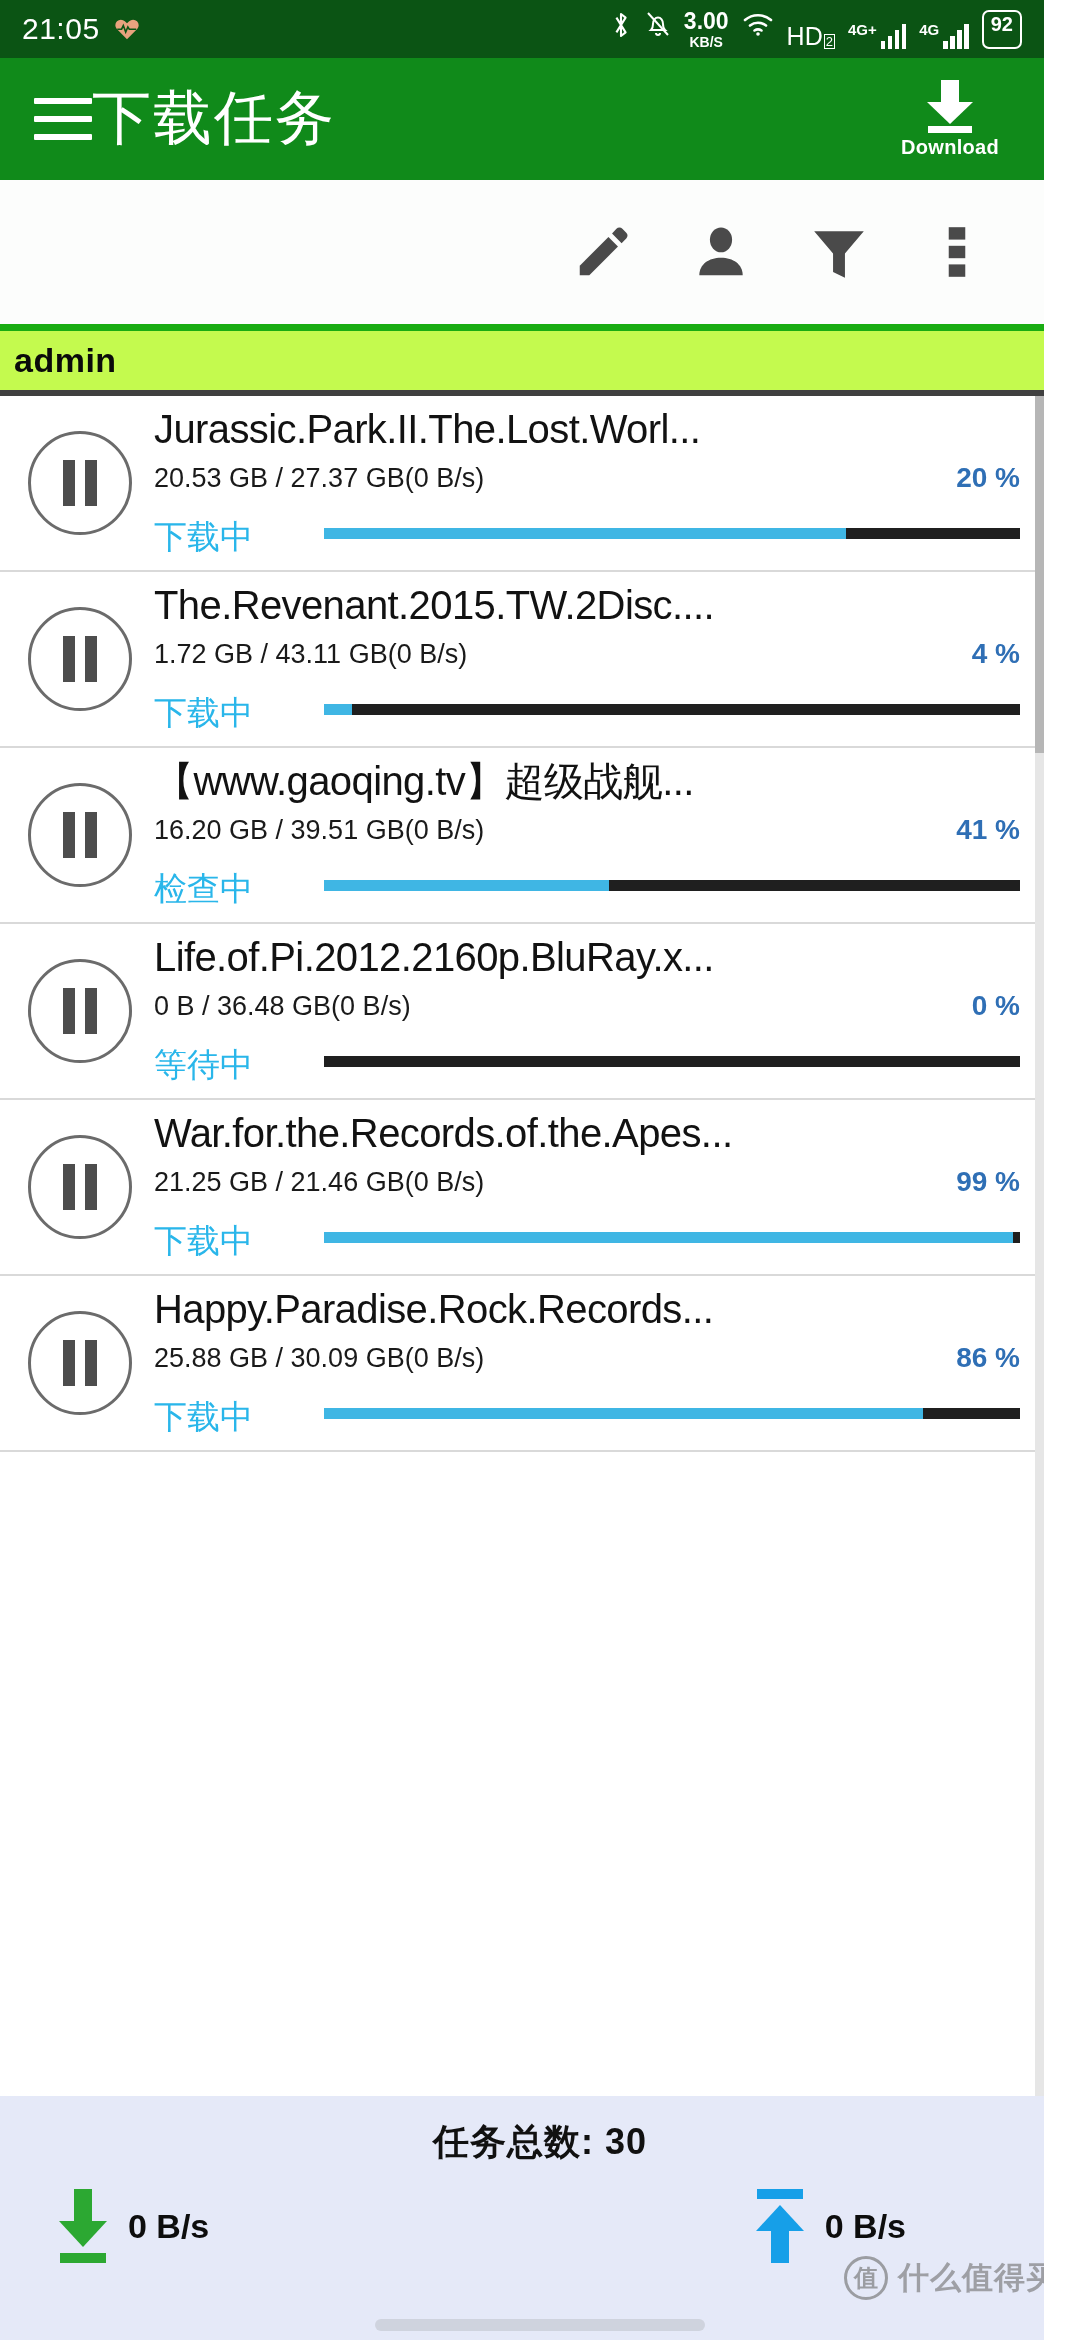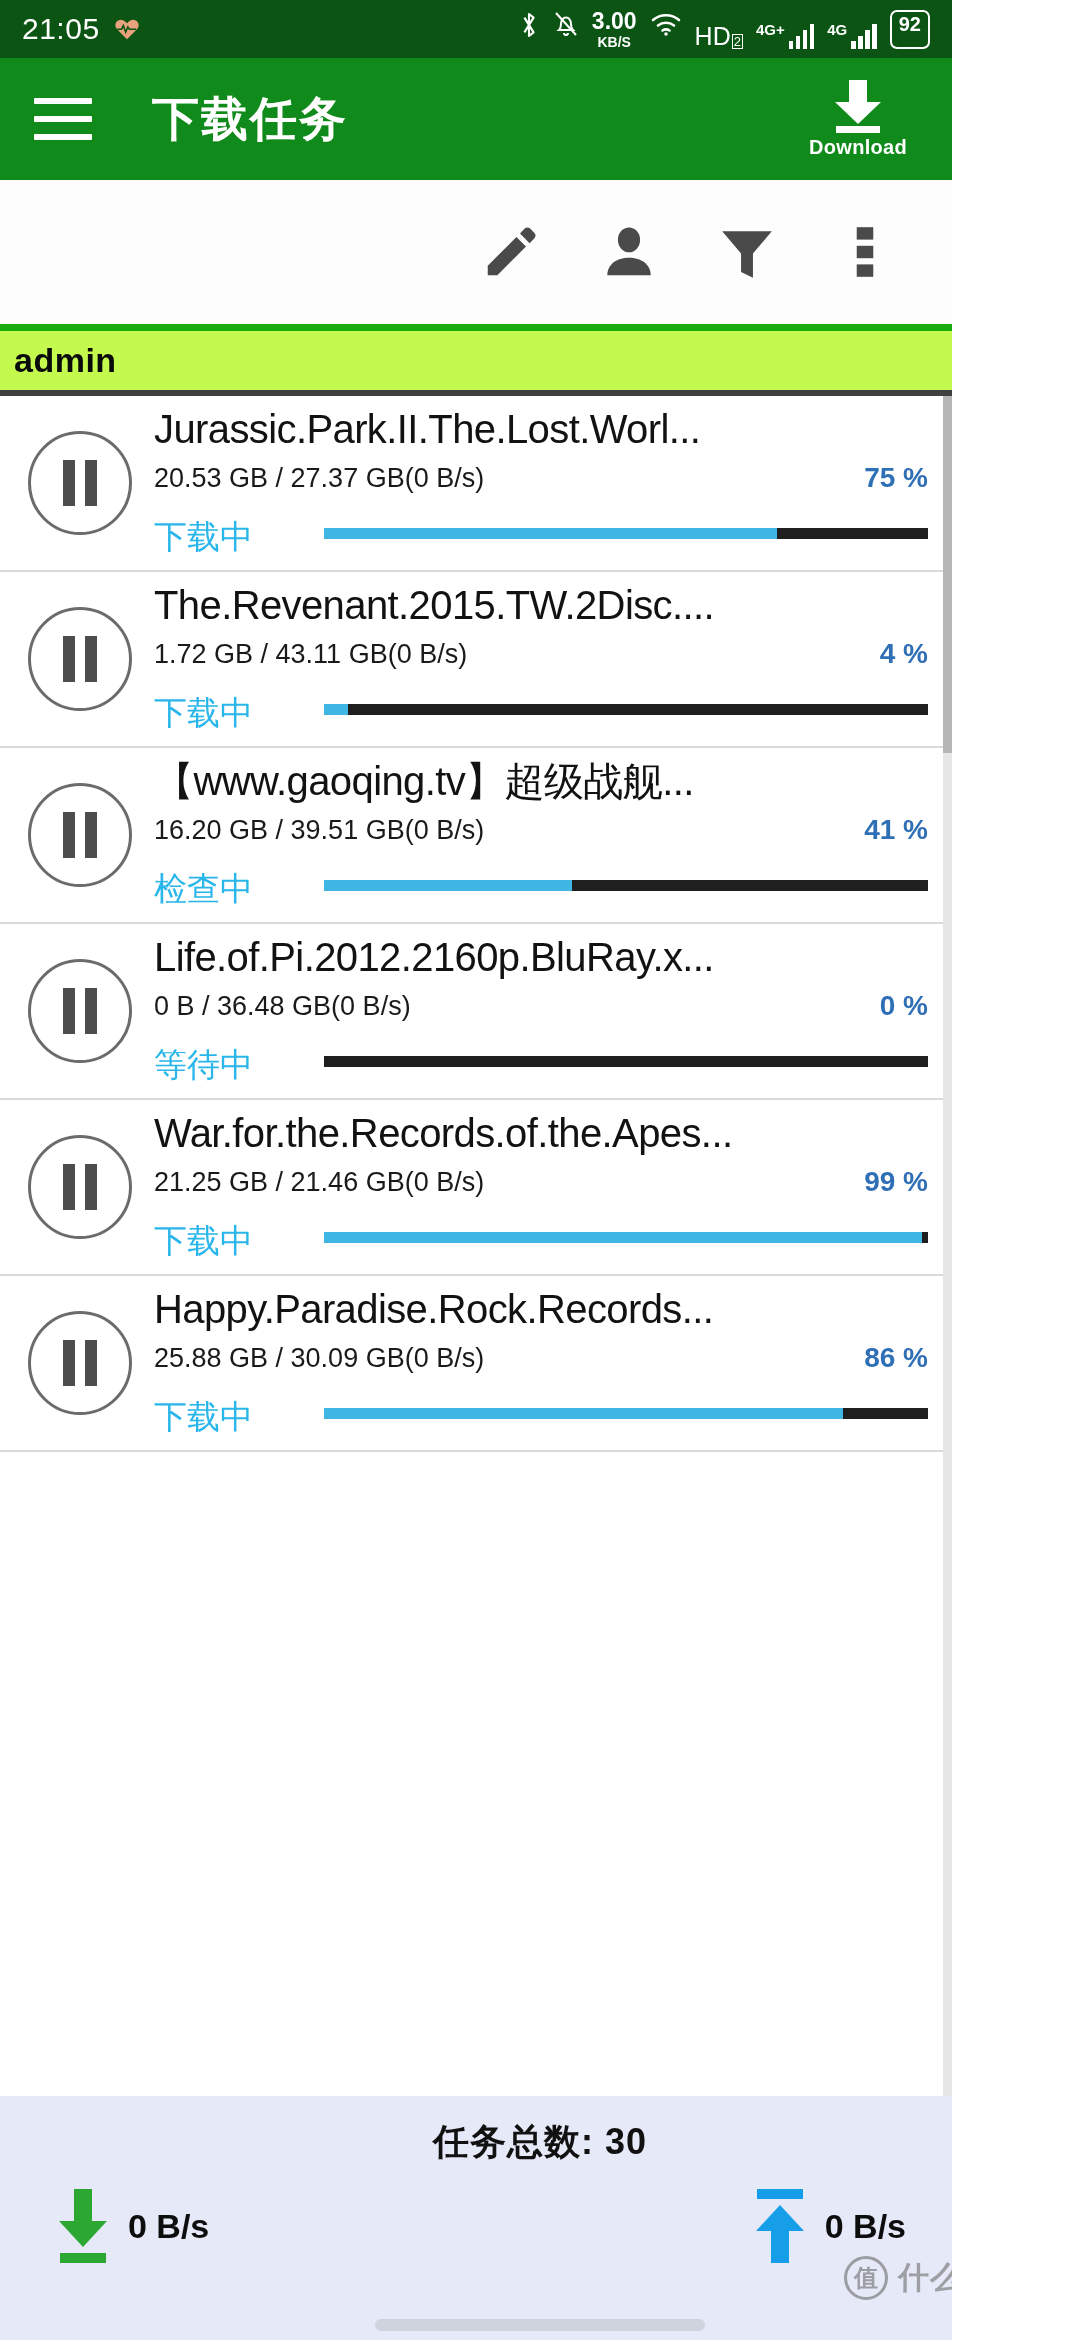--- a/index.html
+++ b/index.html
@@ -1,21 +1,21 @@
 <!DOCTYPE html>
 <html><head>
 <meta charset="utf-8">
 <style>
   * { margin:0; padding:0; box-sizing:border-box; }
   html, body {
     width:1080px; height:2340px;
     font-family:"Liberation Sans","DejaVu Sans",sans-serif;
     background:#ffffff; overflow:hidden;
   }
-  #screen { position:relative; width:952px; height:2340px; overflow:hidden; background:#fff; }
+  #screen { position:relative; width:1044px; height:2340px; overflow:hidden; background:#fff; }
 
   
   .statusbar{
     position:relative; height:58px; background:#0b5414;
     display:flex; align-items:center; padding:0 22px; color:#ffffff;
   }
   .sb-left{ display:flex; align-items:center; gap:14px; }
   .sb-time{ font-size:30px; letter-spacing:.5px; font-weight:400; }
   .heart-icon{ width:26px; height:26px; position:relative; }
   .sb-right{ margin-left:auto; display:flex; gap:13px; }
@@ -39,21 +39,21 @@
     font-size:20px; font-weight:700; line-height:1.15;
   }
 
   
   .appbar{
     position:relative; height:122px; background:#108a1a;
     display:flex; align-items:center; padding:0 34px; color:#fff;
   }
   .hamburger{ width:58px; height:42px; display:flex; flex-direction:column; justify-content:space-between; cursor:pointer; }
   .hamburger span{ display:block; height:6px; background:#fff; border-radius:1px; }
-  .appbar-title{ font-size:47px; font-weight:700; margin-left:60px; letter-spacing:2px; }
+  .appbar-title{ font-size:59px; font-weight:400; letter-spacing:2px; }
   .dl-action{
     margin-left:auto; display:flex; flex-direction:column; align-items:center; cursor:pointer;
     width:120px;
   }
   .dl-glyph{ width:56px; height:52px; position:relative; }
   .dl-glyph .stem{ position:absolute; left:19px; top:0; width:18px; height:25px; background:#fff; }
   .dl-glyph .head{
     position:absolute; left:5px; top:22px; width:0;height:0;
     border-left:23px solid transparent; border-right:23px solid transparent; border-top:22px solid #fff;
   }
@@ -267,21 +267,21 @@
   <div class="list" id="task-list" style="height: 1700px; overflow: hidden;">
     <div class="row">
         <div class="pausebtn">
           <i></i>
           <i></i>
         </div>
         <div class="row-body">
           <div class="row-title">Jurassic.Park.II.The.Lost.Worl...</div>
           <div class="row-meta">
             <span class="row-size">20.53 GB / 27.37 GB(0 B/s)</span>
-            <span class="row-pct">75 %</span>
+            <span class="row-pct">20 %</span>
           </div>
           <div class="row-prog">
             <span class="row-state">下载中</span>
             <span class="bar">
               <span class="fill" style="width:75%"></span>
             </span>
           </div>
         </div>
       </div>
       <div class="row">

